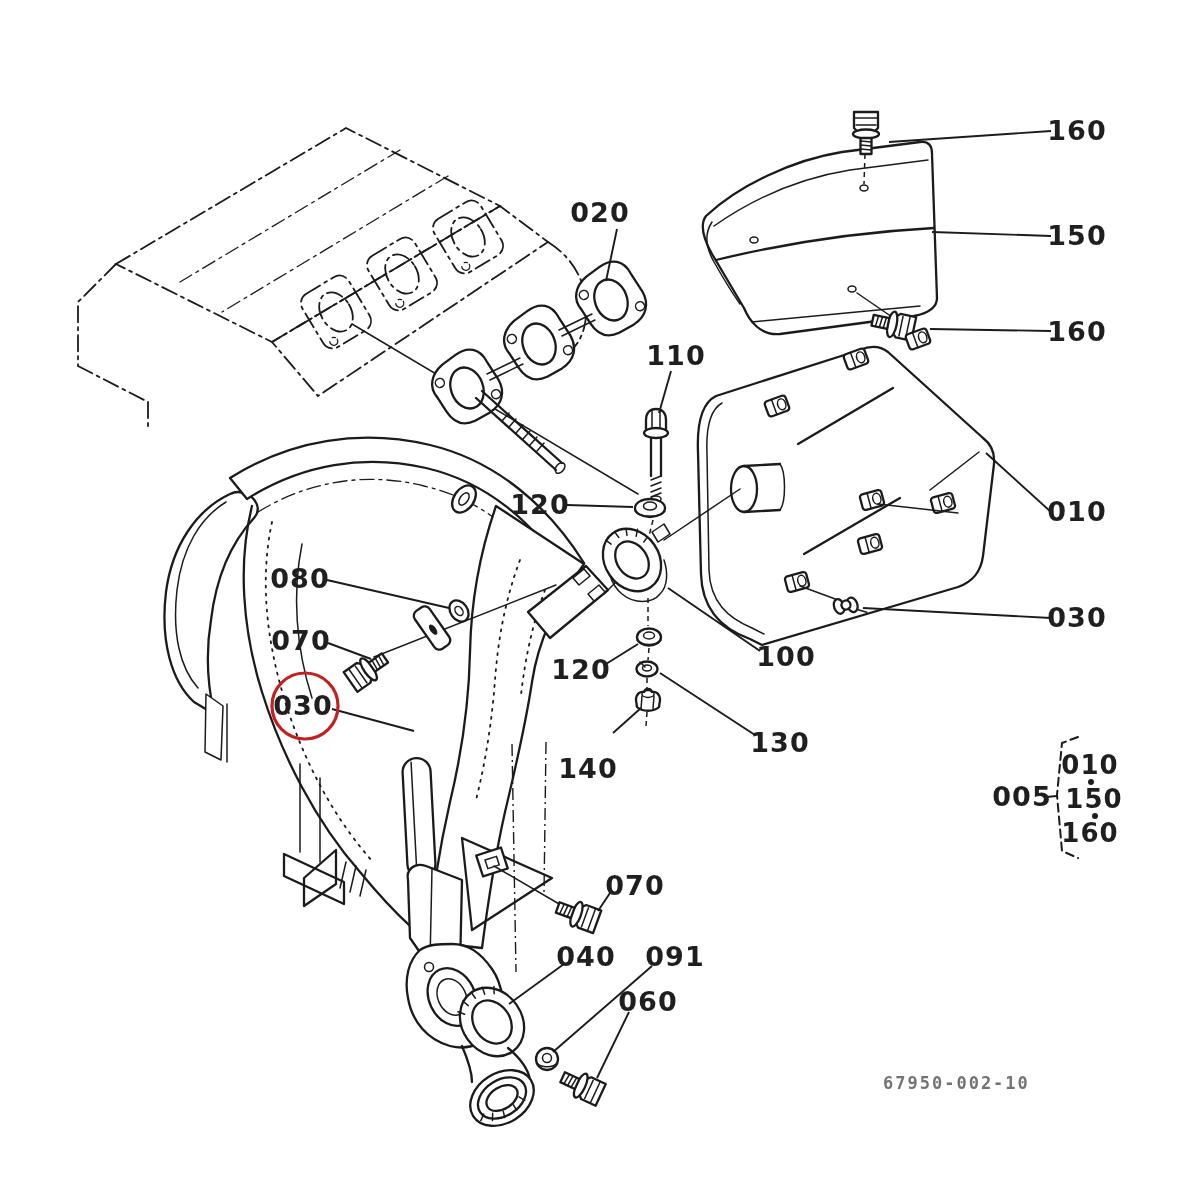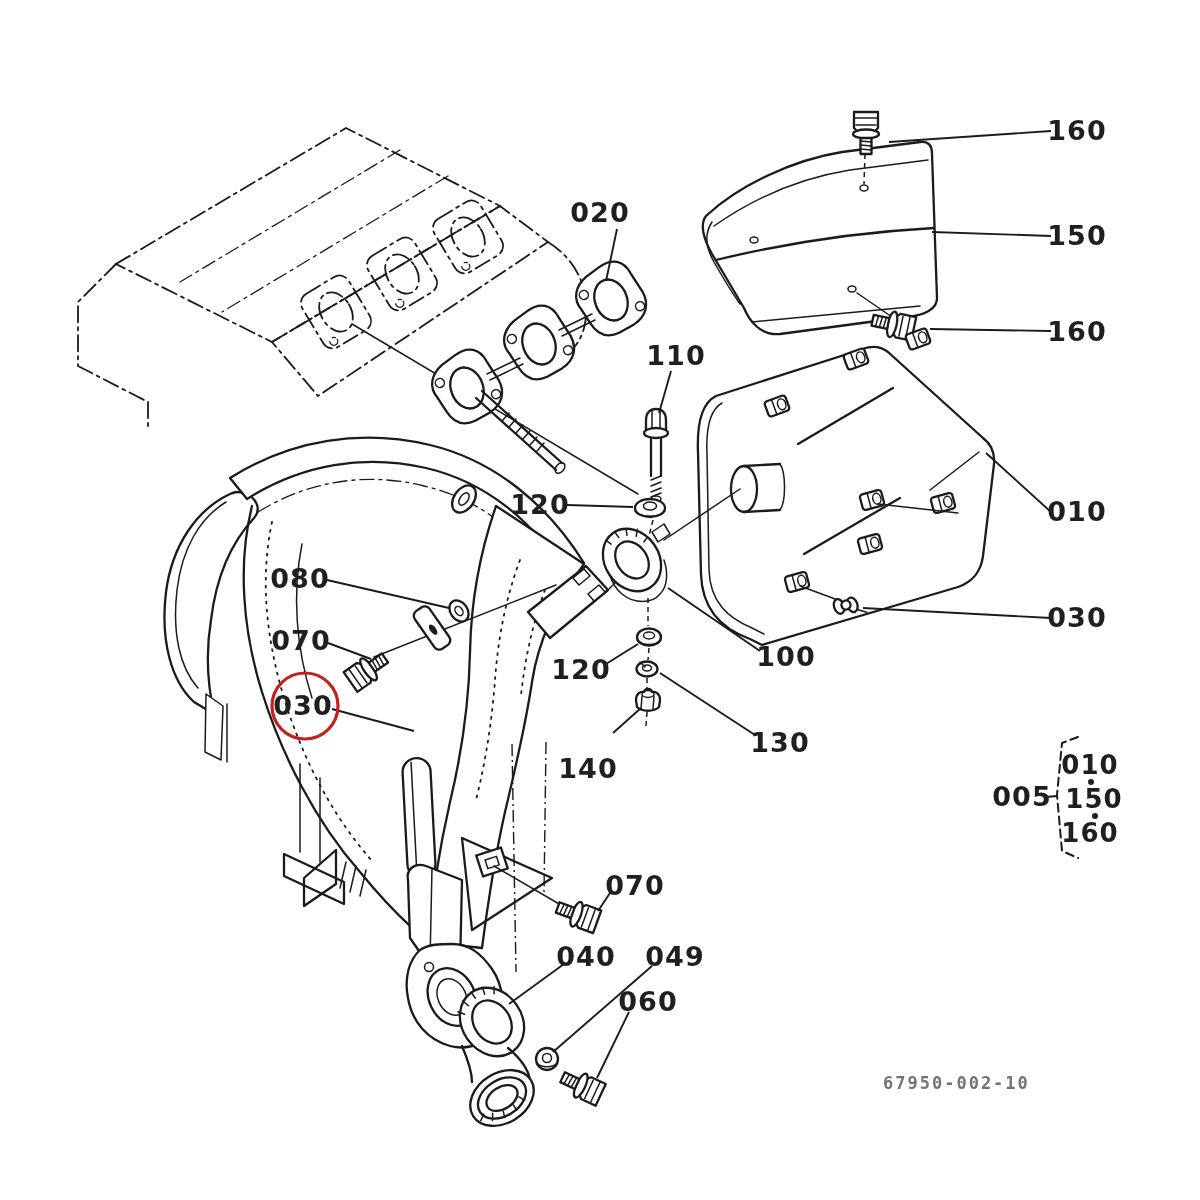--- a/index.html
+++ b/index.html
@@ -304,21 +304,21 @@
       <div class="callout" style="left: 540px; top: 504px;">120</div>
       <div class="callout" style="left: 786px; top: 656px;">100</div>
       <div class="callout" style="left: 581px; top: 669px;">120</div>
       <div class="callout" style="left: 780px; top: 742px;">130</div>
       <div class="callout" style="left: 588px; top: 740px; margin-top: 28px;">140</div>
       <div class="callout" style="left: 300px; top: 578px;">080</div>
       <div class="callout" style="left: 301px; top: 640px;">070</div>
       <div class="callout" style="left: 303px; top: 705px;">030</div>
       <div class="callout" style="left: 635px; top: 885px;">070</div>
       <div class="callout" style="left: 586px; top: 956px;">040</div>
-      <div class="callout" style="left: 675px; top: 956px;">049</div>
+      <div class="callout" style="left: 675px; top: 956px;">091</div>
       <div class="callout" style="left: 648px; top: 1001px;">060</div>
     </div>
 
   <div id="group-ref-layer">
       <div class="callout" style="left: 1022px; top: 796px;">005</div>
       <div class="group-item" style="left: 1090px; top: 765px;">010</div>
       <div class="group-dot" style="left: 1091px; top: 782px;"></div>
       <div class="group-item" style="left: 1094px; top: 799px;">150</div>
       <div class="group-dot" style="left: 1095px; top: 816px;"></div>
       <div class="group-item" style="left: 1090px; top: 833px;">160</div>

